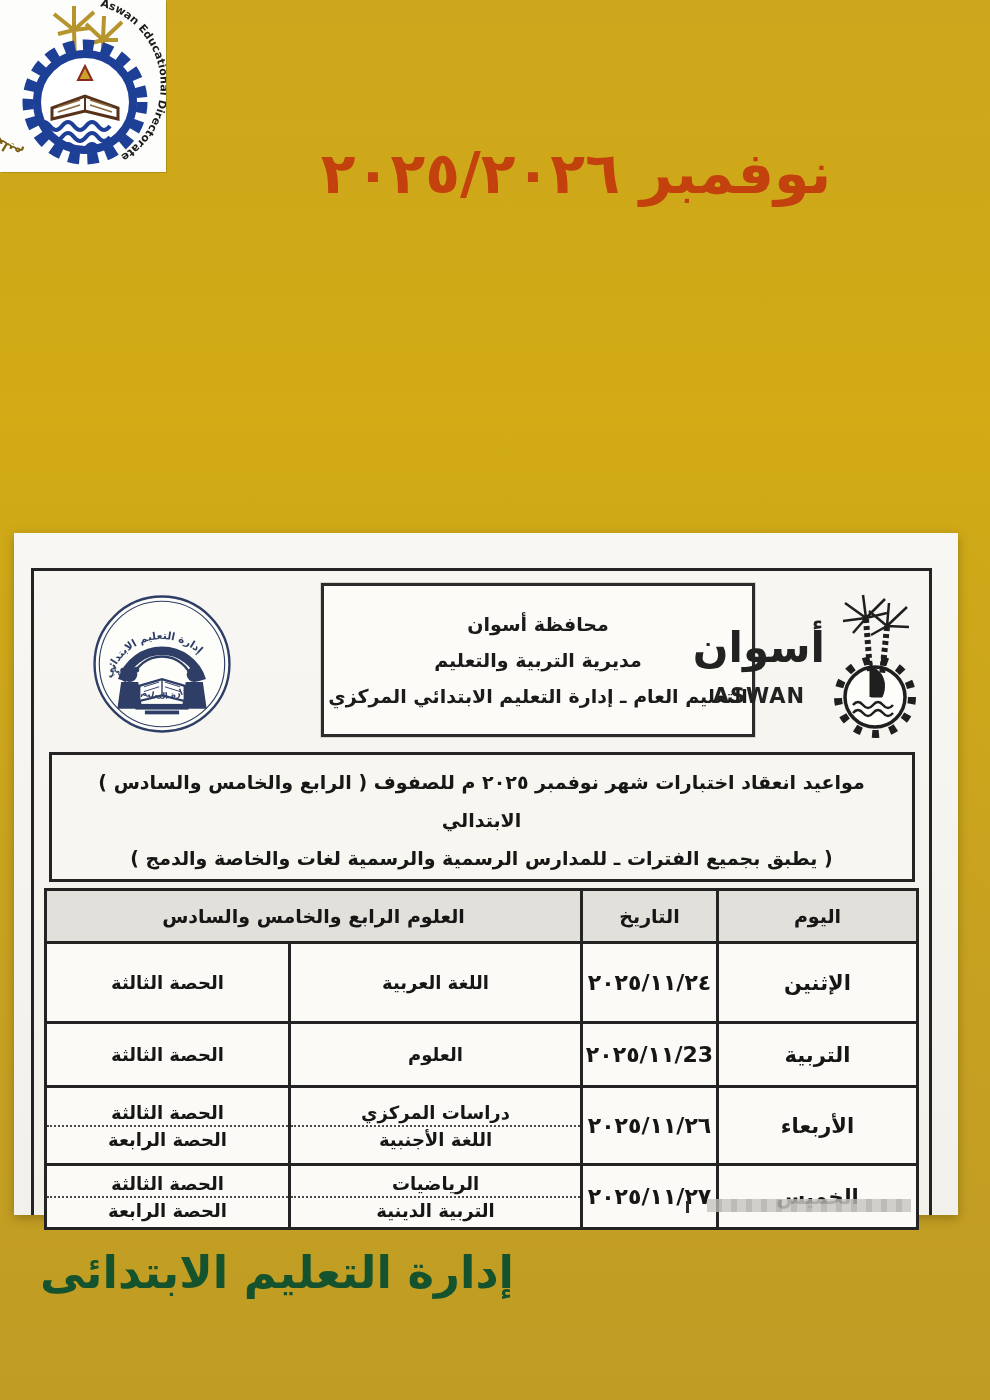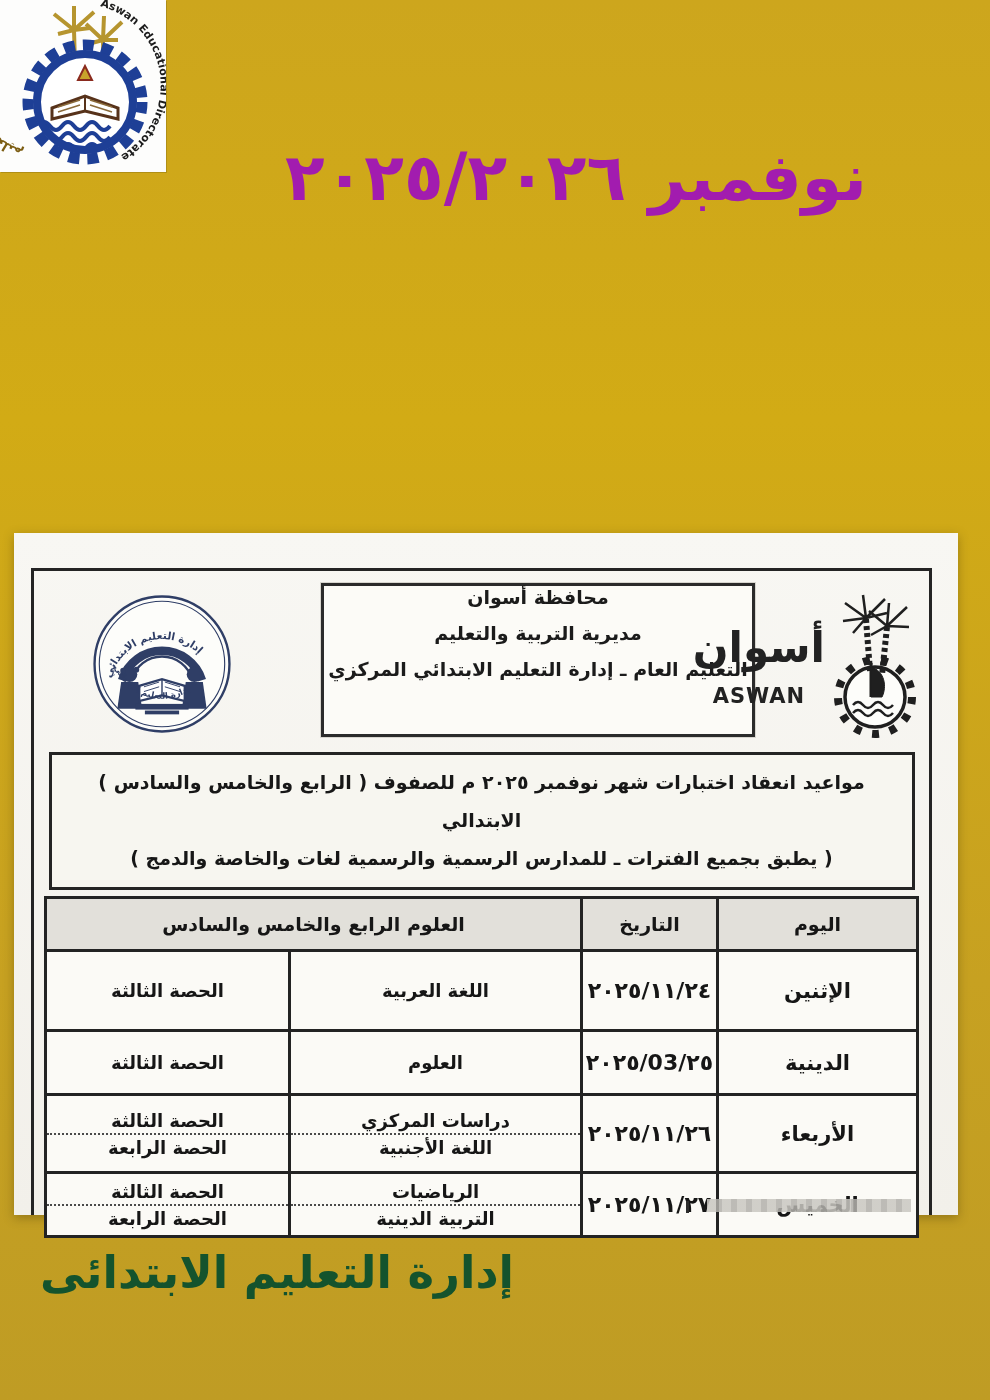--- a/index.html
+++ b/index.html
@@ -7,48 +7,48 @@
     width:990px;height:1400px;position:relative;overflow:hidden;
     font-family:"DejaVu Sans",sans-serif;
     background:linear-gradient(180deg,#cda61d 0%,#d2ab15 30%,#c7a121 70%,#bf9c24 100%);
   }
   .corner-logo-box{
     position:absolute;left:0;top:0;width:166px;height:172px;background:#fdfdfc;
     box-shadow:1px 1px 0 rgba(0,0,0,.15);
   }
   .main-title{
     position:absolute;top:140px;right:24px;width:780px;height:150px;margin:0;
-    direction:rtl;text-align:center;font-size:65px;font-weight:800;color:#a21caf;
+    direction:rtl;text-align:center;font-size:57px;font-weight:800;color:#c2410c;
     letter-spacing:1px;white-space:nowrap;
   }
   .paper{
     position:absolute;left:14px;top:533px;width:944px;height:682px;
     background:linear-gradient(180deg,#f8f7f3,#f2f0ea);
     box-shadow:0 3px 10px rgba(60,45,0,.35);
   }
   .doc-border{
     position:absolute;left:17px;right:26px;top:35px;bottom:0;
     border:3px solid #242424;border-bottom:none;
   }
   .doc-header{position:relative;height:181px;}
   .seal{position:absolute;left:52px;top:20px;width:152px;height:146px;}
   .org-box{
     position:absolute;left:287px;top:12px;width:428px;height:148px;
     border:3px solid #2b2b2b;background:#fcfbf7;direction:rtl;text-align:center;
-    display:flex;flex-direction:column;justify-content:flex-start;gap:14px;
+    display:flex;flex-direction:column;justify-content:center;gap:14px;
     box-shadow:0 0 0 1px #d8d6cf;
   }
   .org-line{font-size:19px;font-weight:800;color:#1b1b1b;}
   .aswan{position:absolute;right:2px;top:22px;display:flex;align-items:center;direction:ltr;}
   .aswan-text{display:flex;flex-direction:column;align-items:center;line-height:1;margin-right:-2px;}
   .aswan-ar{font-size:42px;font-weight:800;color:#222;}
   .aswan-en{font-size:21px;font-weight:800;color:#222;letter-spacing:1px;margin-top:17px;}
   .subtitle-box{
     width:866px;margin:0 auto;border:3px solid #242424;background:#f7f6f0;
-    direction:rtl;text-align:center;padding:8px 4px 10px;box-sizing:border-box;
+    direction:rtl;text-align:center;padding:8px 4px 2px;box-sizing:border-box;
   }
   .subtitle-line{font-size:19px;font-weight:800;color:#171717;line-height:38px;}
   .exam-table{
     width:872px;margin:6px auto 0;border-collapse:collapse;table-layout:fixed;direction:rtl;
   }
   .exam-table th,.exam-table td{
     border:3px solid #232323;text-align:center;vertical-align:middle;padding:0;
     color:#161616;background:#fbfaf6;
   }
   .exam-table thead th{height:50px;background:#e2e0da;font-size:19px;font-weight:800;}
@@ -216,22 +216,22 @@
                 <div class="entry">اللغة العربية</div>
               </div>
             </td>
             <td class="period-cell stack">
               <div class="stack-inner">
                 <div class="entry">الحصة الثالثة</div>
               </div>
             </td>
           </tr>
           <tr class="r1">
-            <td class="day-cell">الدينية</td>
-            <td class="date-cell">٢٠٢٥/03/٢٥</td>
+            <td class="day-cell">التربية</td>
+            <td class="date-cell">٢٠٢٥/١١/23</td>
             <td class="subject-cell stack">
               <div class="stack-inner">
                 <div class="entry">العلوم</div>
               </div>
             </td>
             <td class="period-cell stack">
               <div class="stack-inner">
                 <div class="entry">الحصة الثالثة</div>
               </div>
             </td>

